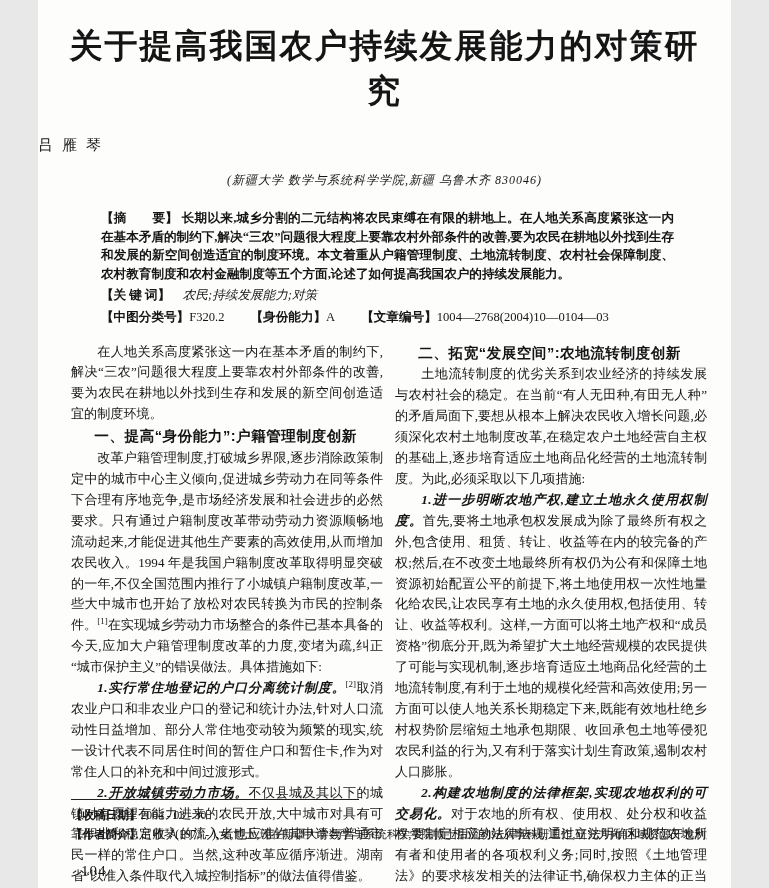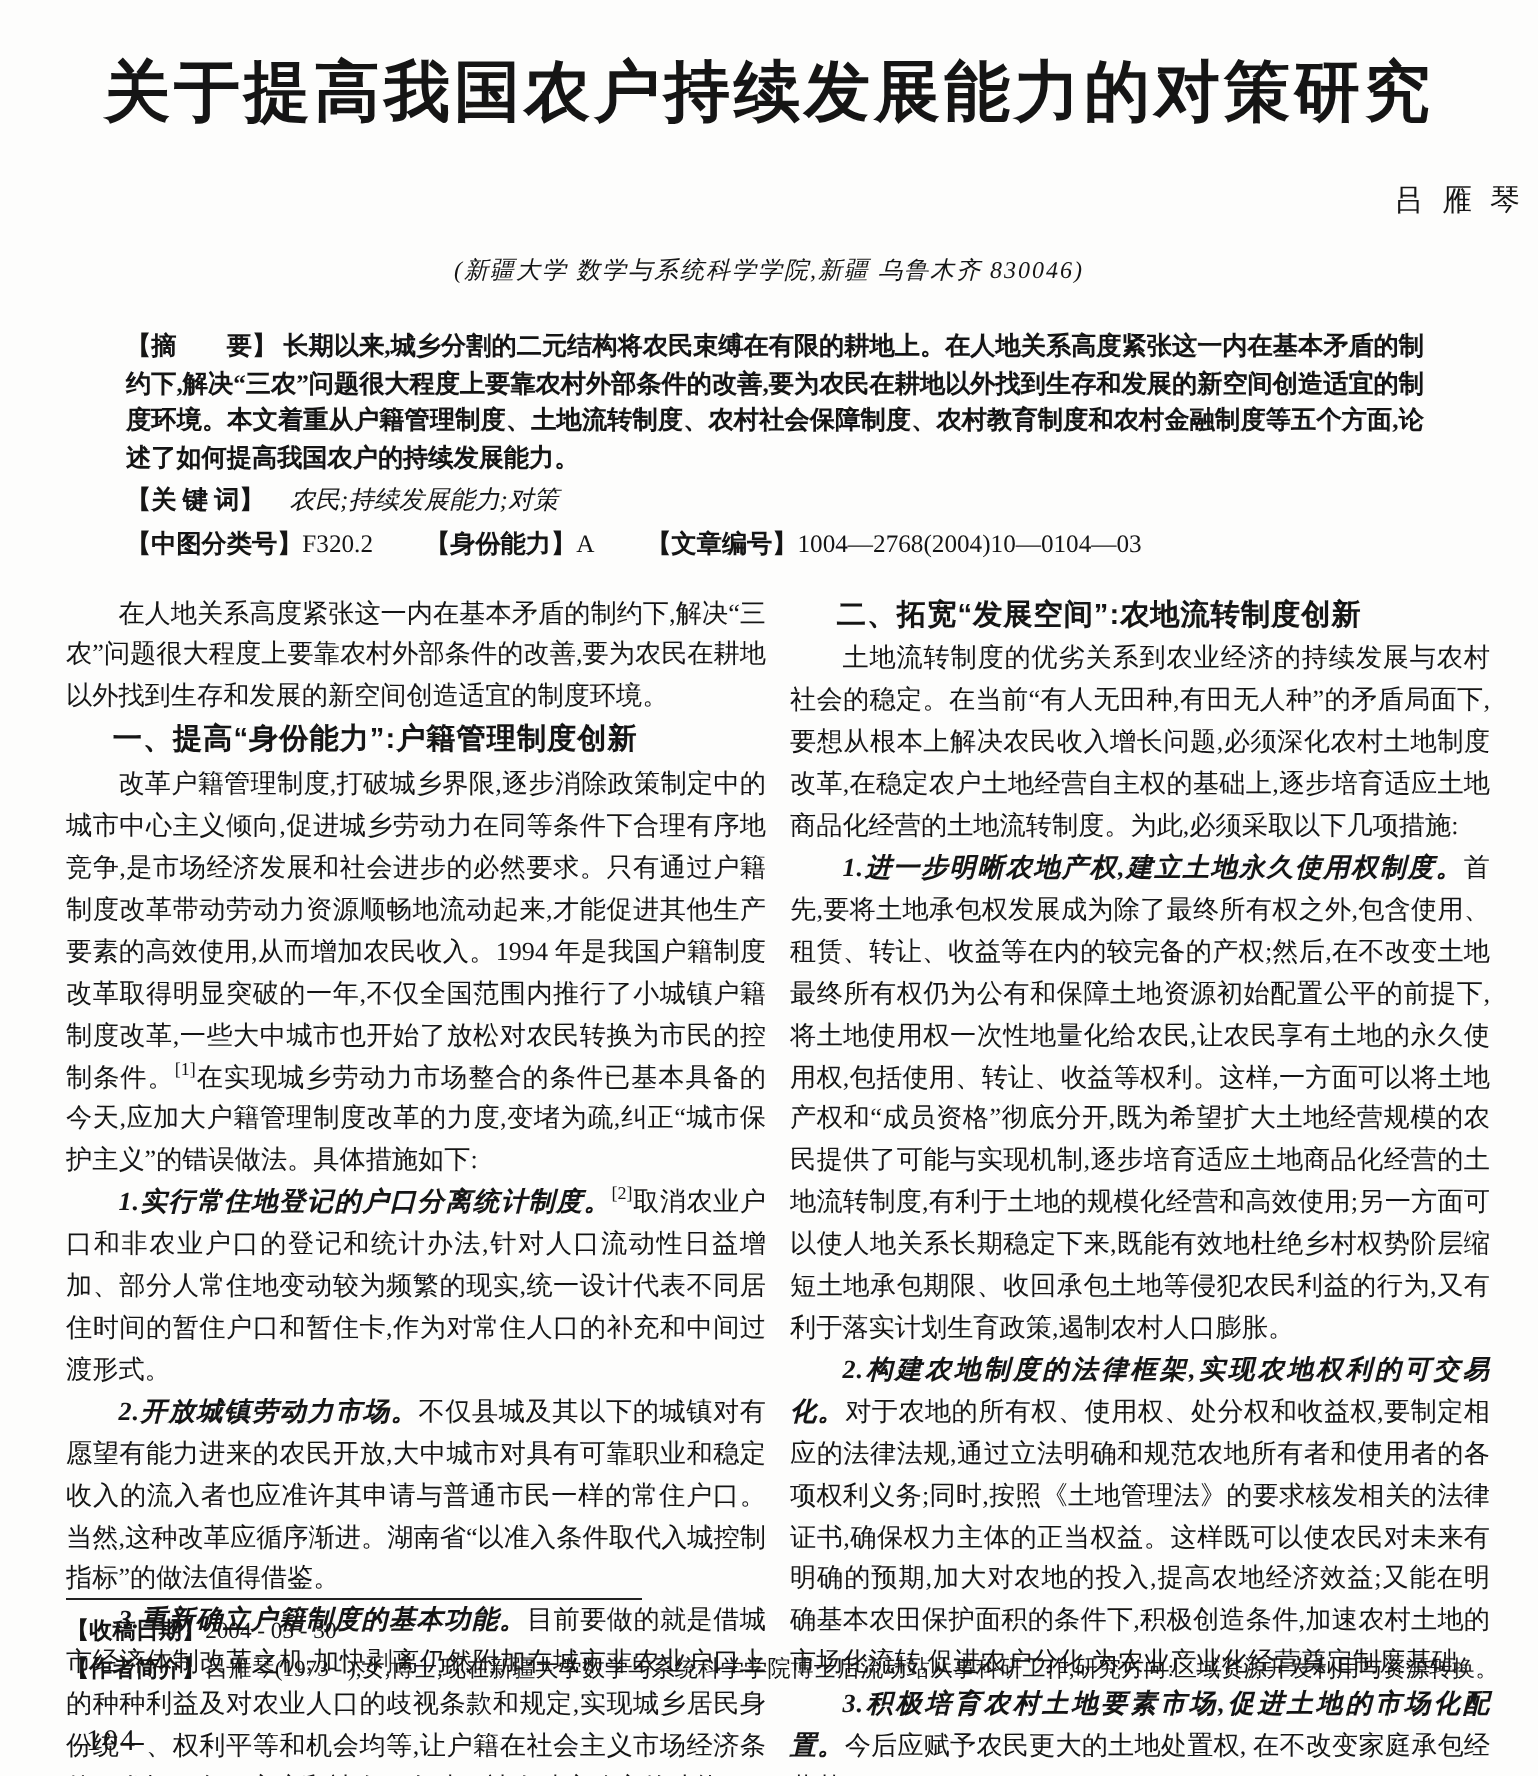--- a/index.html
+++ b/index.html
@@ -1,35 +1,35 @@
 <!DOCTYPE html>
 <html lang="zh"><head>
 <meta charset="utf-8">
 <style>
   html,body{margin:0;padding:0;background:#e8e8e8;}
   .page{
     position:relative;
-    width:769px;height:888px;
+    width:693px;height:888px;
     margin:0 auto;
     background:#fdfdfc;
     color:#151515;
     font-family:"Liberation Serif","DejaVu Serif",serif;
     overflow:hidden;
   }
   .title{
     margin:24px 30px 0 30px;
     text-align:center;
     font-family:"Liberation Sans","DejaVu Sans",sans-serif;
     font-weight:bold;
     font-size:33px;
     letter-spacing:2px;
   }
   .author{
     margin-top:22px;
-    text-align:right;
+    text-align:left;
     font-size:15px;
     letter-spacing:9px;
   }
   .affil{
     margin-top:17px;
     text-align:center;
     font-size:12px;
     font-style:italic;
     letter-spacing:1px;
   }

